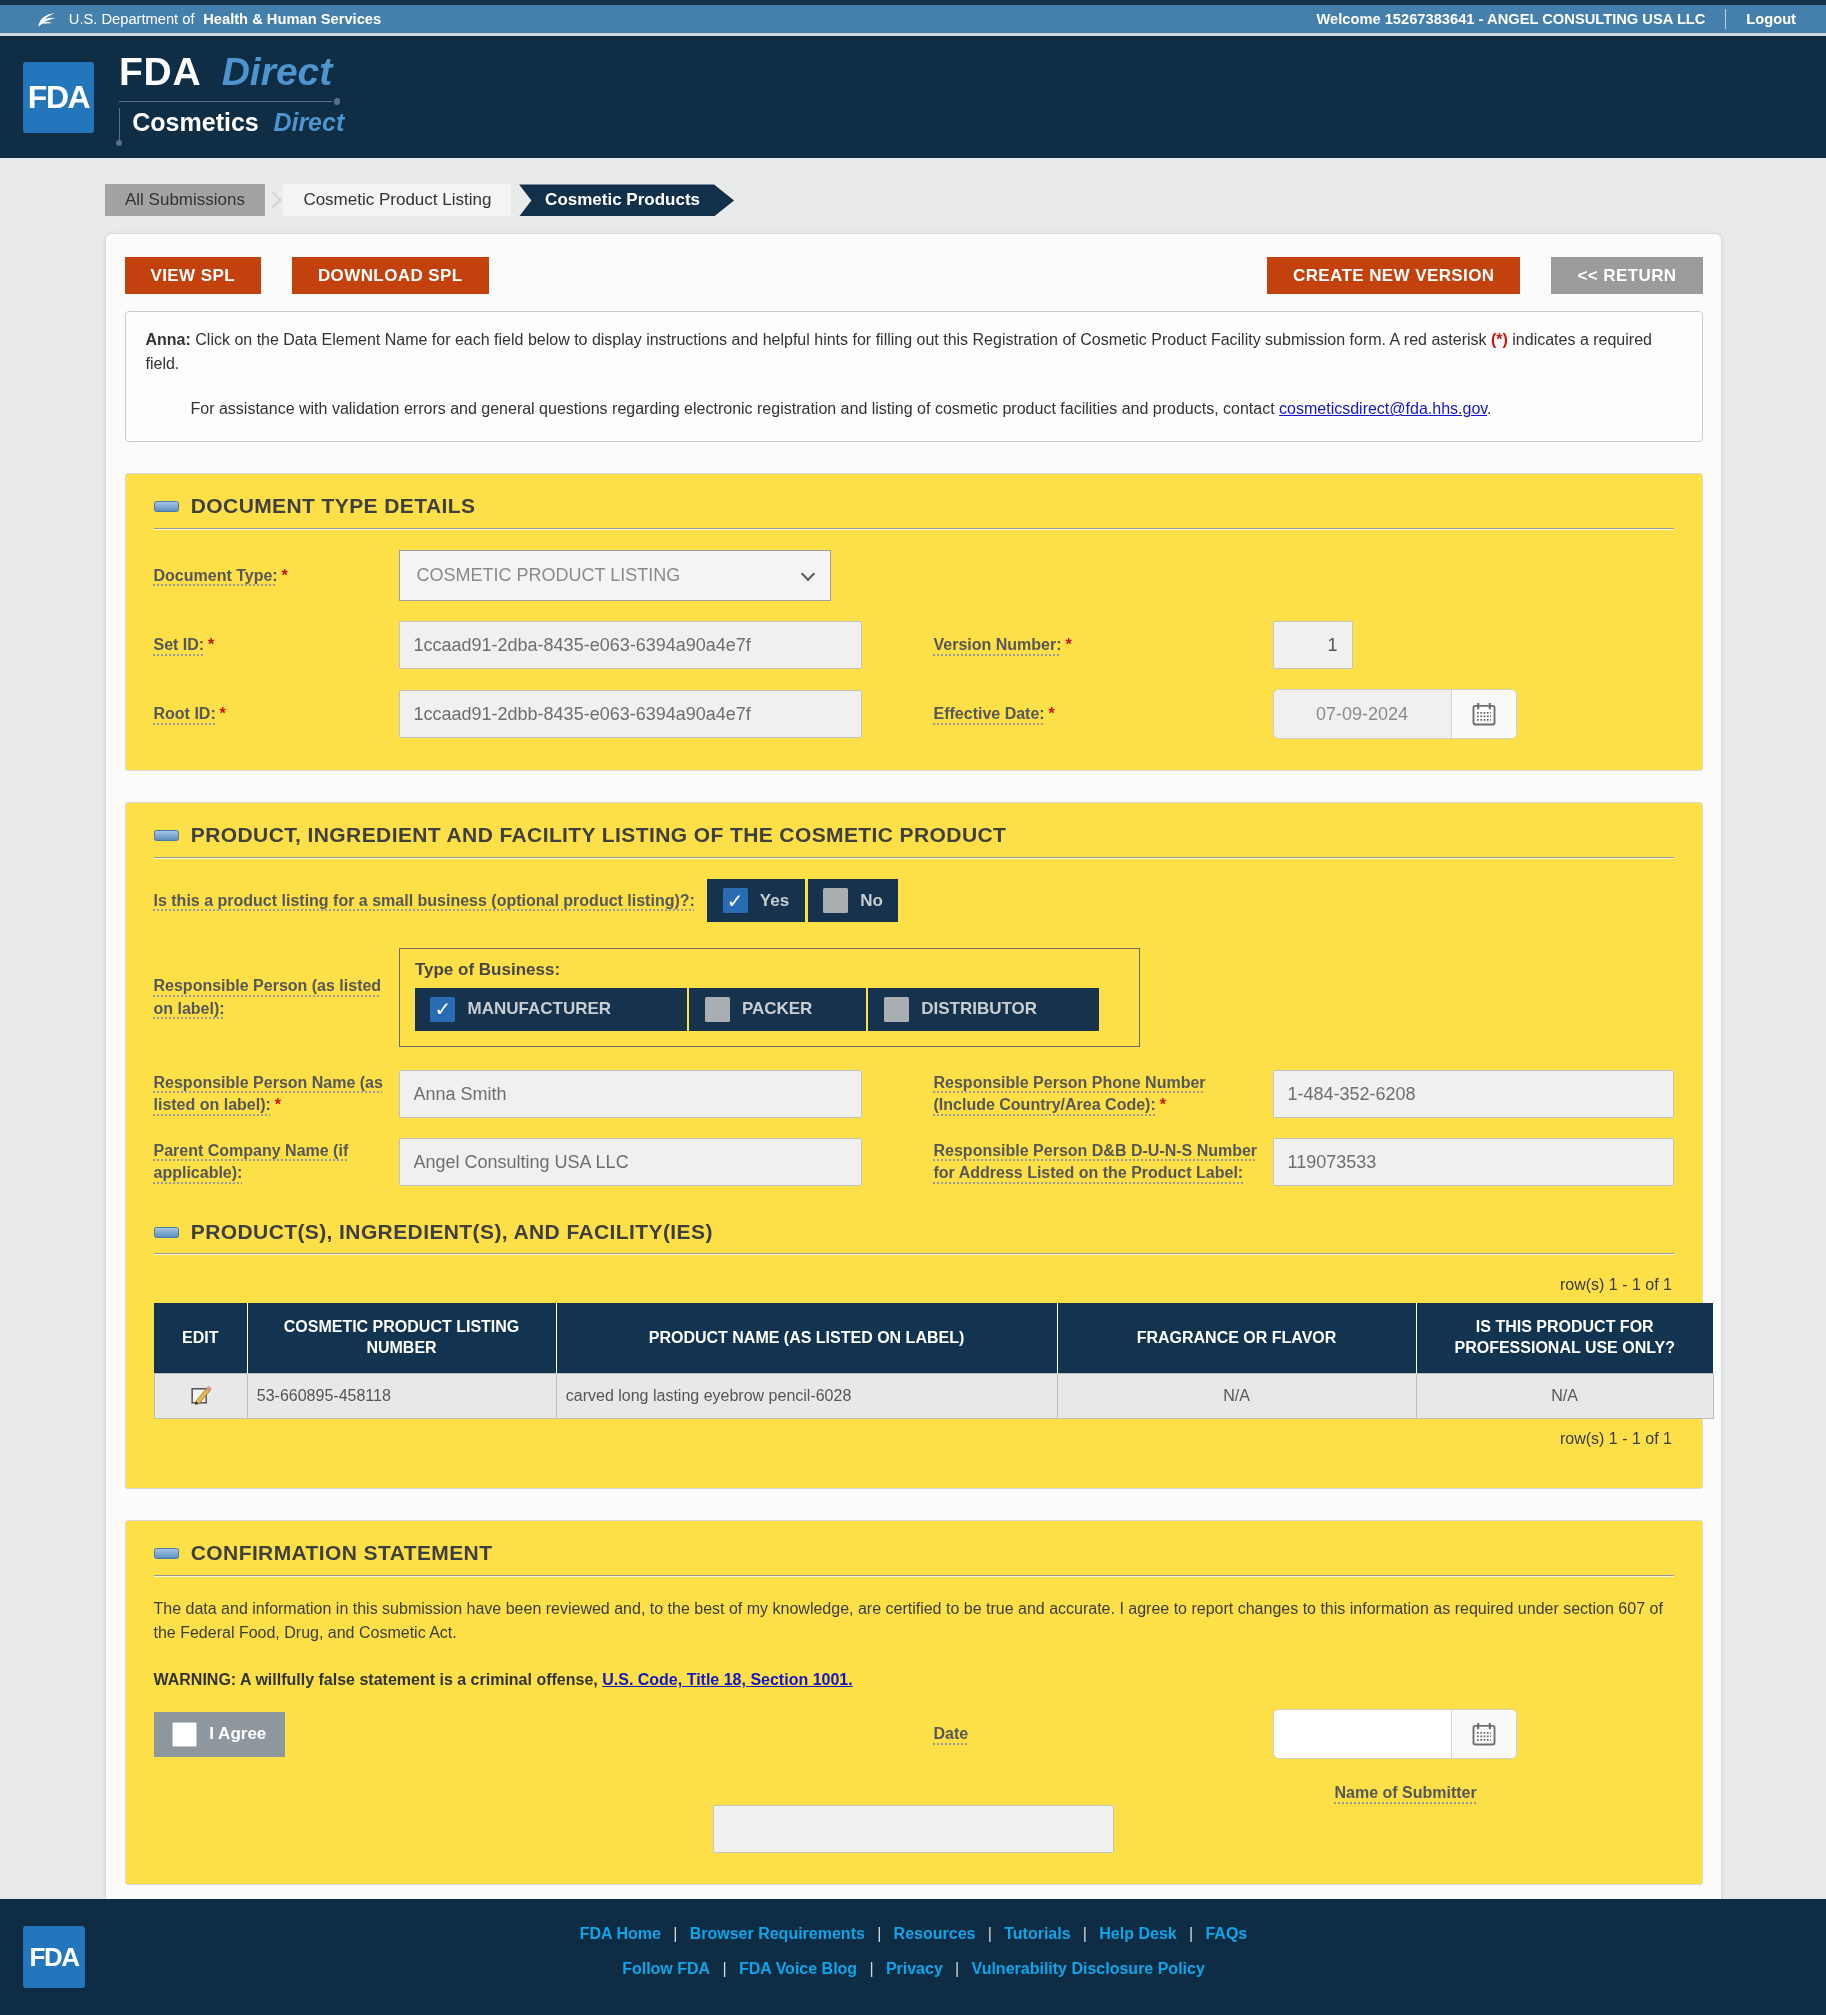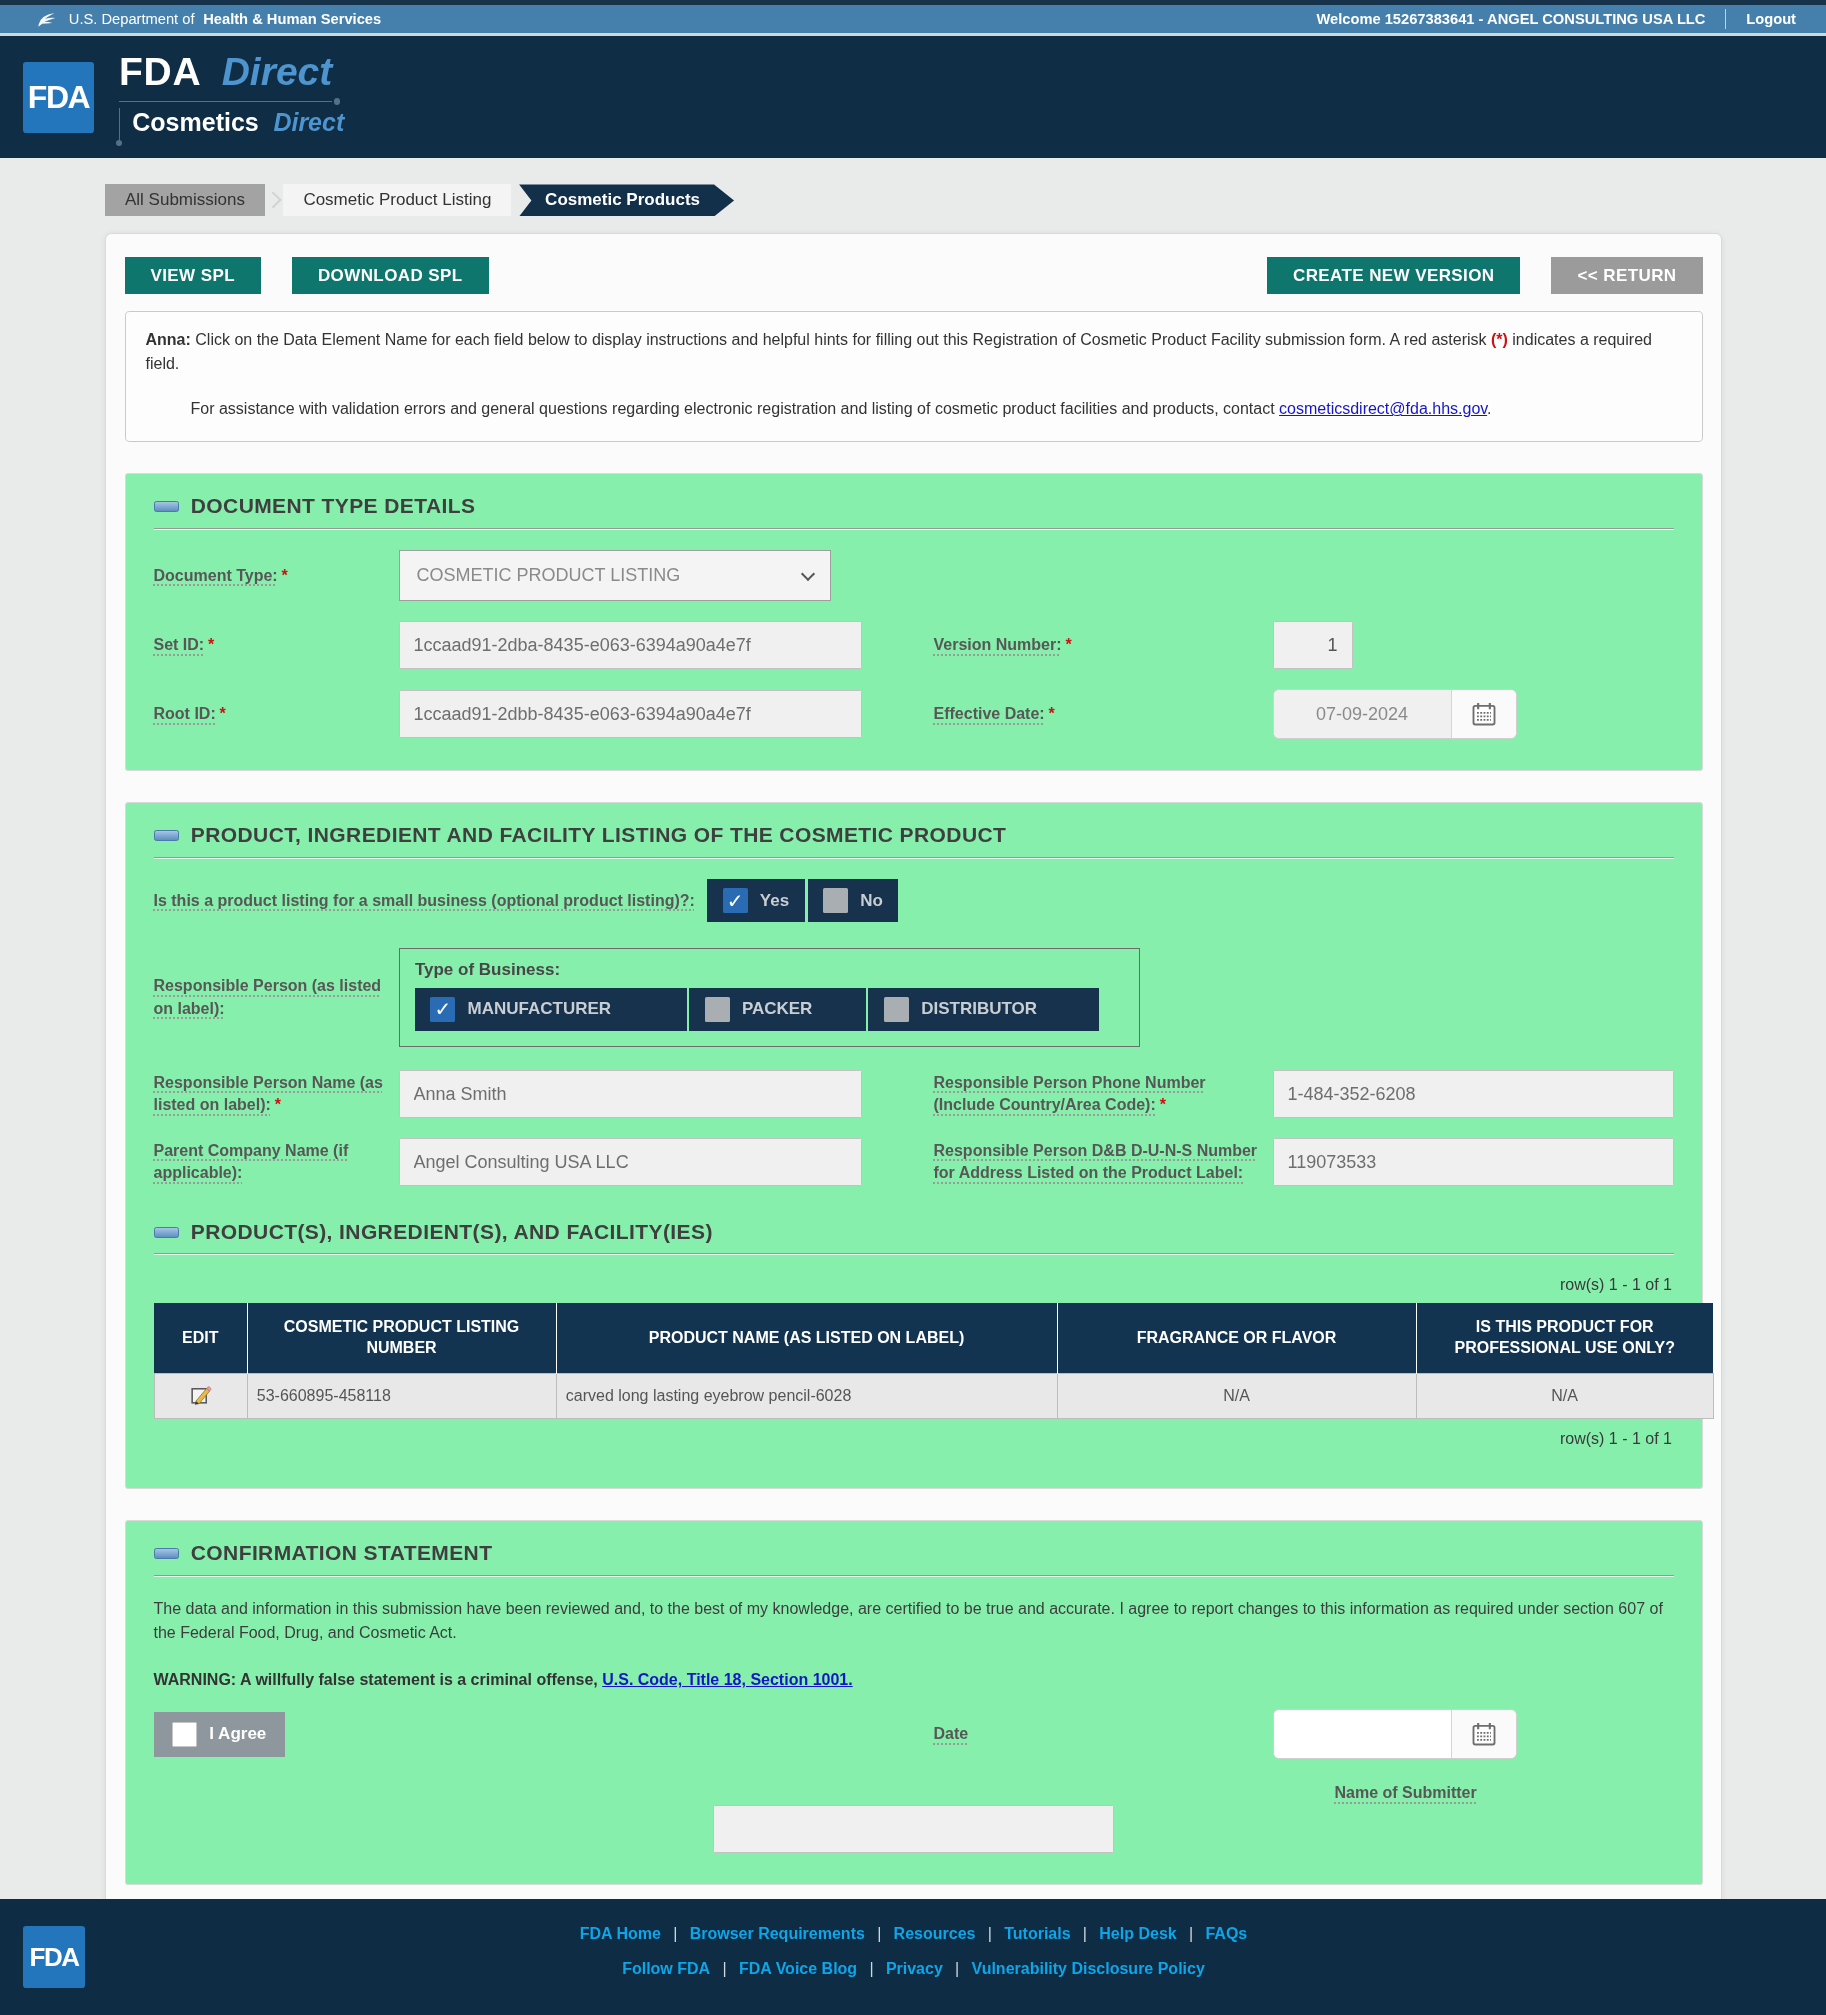--- a/index.html
+++ b/index.html
@@ -53,38 +53,38 @@
 
   
   .card {
     width:1617px; margin:17px 0 0 105px; background:#fbfbfb;
     border:0.8px solid #d9d9d9; border-radius:6.2px; box-shadow:0 1.5px 6.2px rgba(0,0,0,.07);
     padding:23px 18.5px 34px;
   }
 
   .btnrow { display:flex; align-items:center; }
   .btn {
-    height:37px; border:none; color:#fff; background:#0f766e; font-weight:bold;
+    height:37px; border:none; color:#fff; background:#c2410c; font-weight:bold;
     font-size:17px; padding:0 26px; font-family:inherit; letter-spacing:0.4px; cursor:pointer;
   }
   .btn + .btn { margin-left:31px; }
   .btn-gray { background:#9b9b9b; margin-left:43px; }
   .btnrow .spacer { flex:1; }
 
   .notebox {
     margin-top:17px; background:#fdfdfd; border:0.8px solid #c9c9c9; border-radius:4.6px;
     padding:15.4px 20px 20px; font-size:16px; color:#333; line-height:1.5;
   }
   .notebox .p2 { margin-top:21.6px; padding-left:45px; }
   .req { color:#cc1111; font-weight:bold; margin-left:3.9px; }
   a.link { color:#1515c8; text-decoration:underline; cursor:pointer; }
 
   
   .section {
-    margin-top:31px; background:#86efac; border:0.8px solid #d9d9d9; border-radius:3.1px;
+    margin-top:31px; background:#fde047; border:0.8px solid #d9d9d9; border-radius:3.1px;
     padding:20px 28px 31px;
   }
   .sec-head { display:flex; align-items:center; gap:12.3px; padding-bottom:9.3px;
     border-bottom:1.5px solid #979797; box-shadow:0 0.8px 0 #fff; margin-bottom:21.6px; }
   .sec-icon { width:25px; height:10.8px; border:0.8px solid #4a7aab; border-radius:2.3px;
     background:linear-gradient(#a6c6e4,#5d8fc0); flex:none; }
   .sec-title { font-size:21px; font-weight:bold; color:#3f3f3f; letter-spacing:0.4px; }
 
   .frow { display:flex; align-items:center; margin-top:20px; }
   .lab1 { width:245px; flex:none; padding-right:9.3px; }

